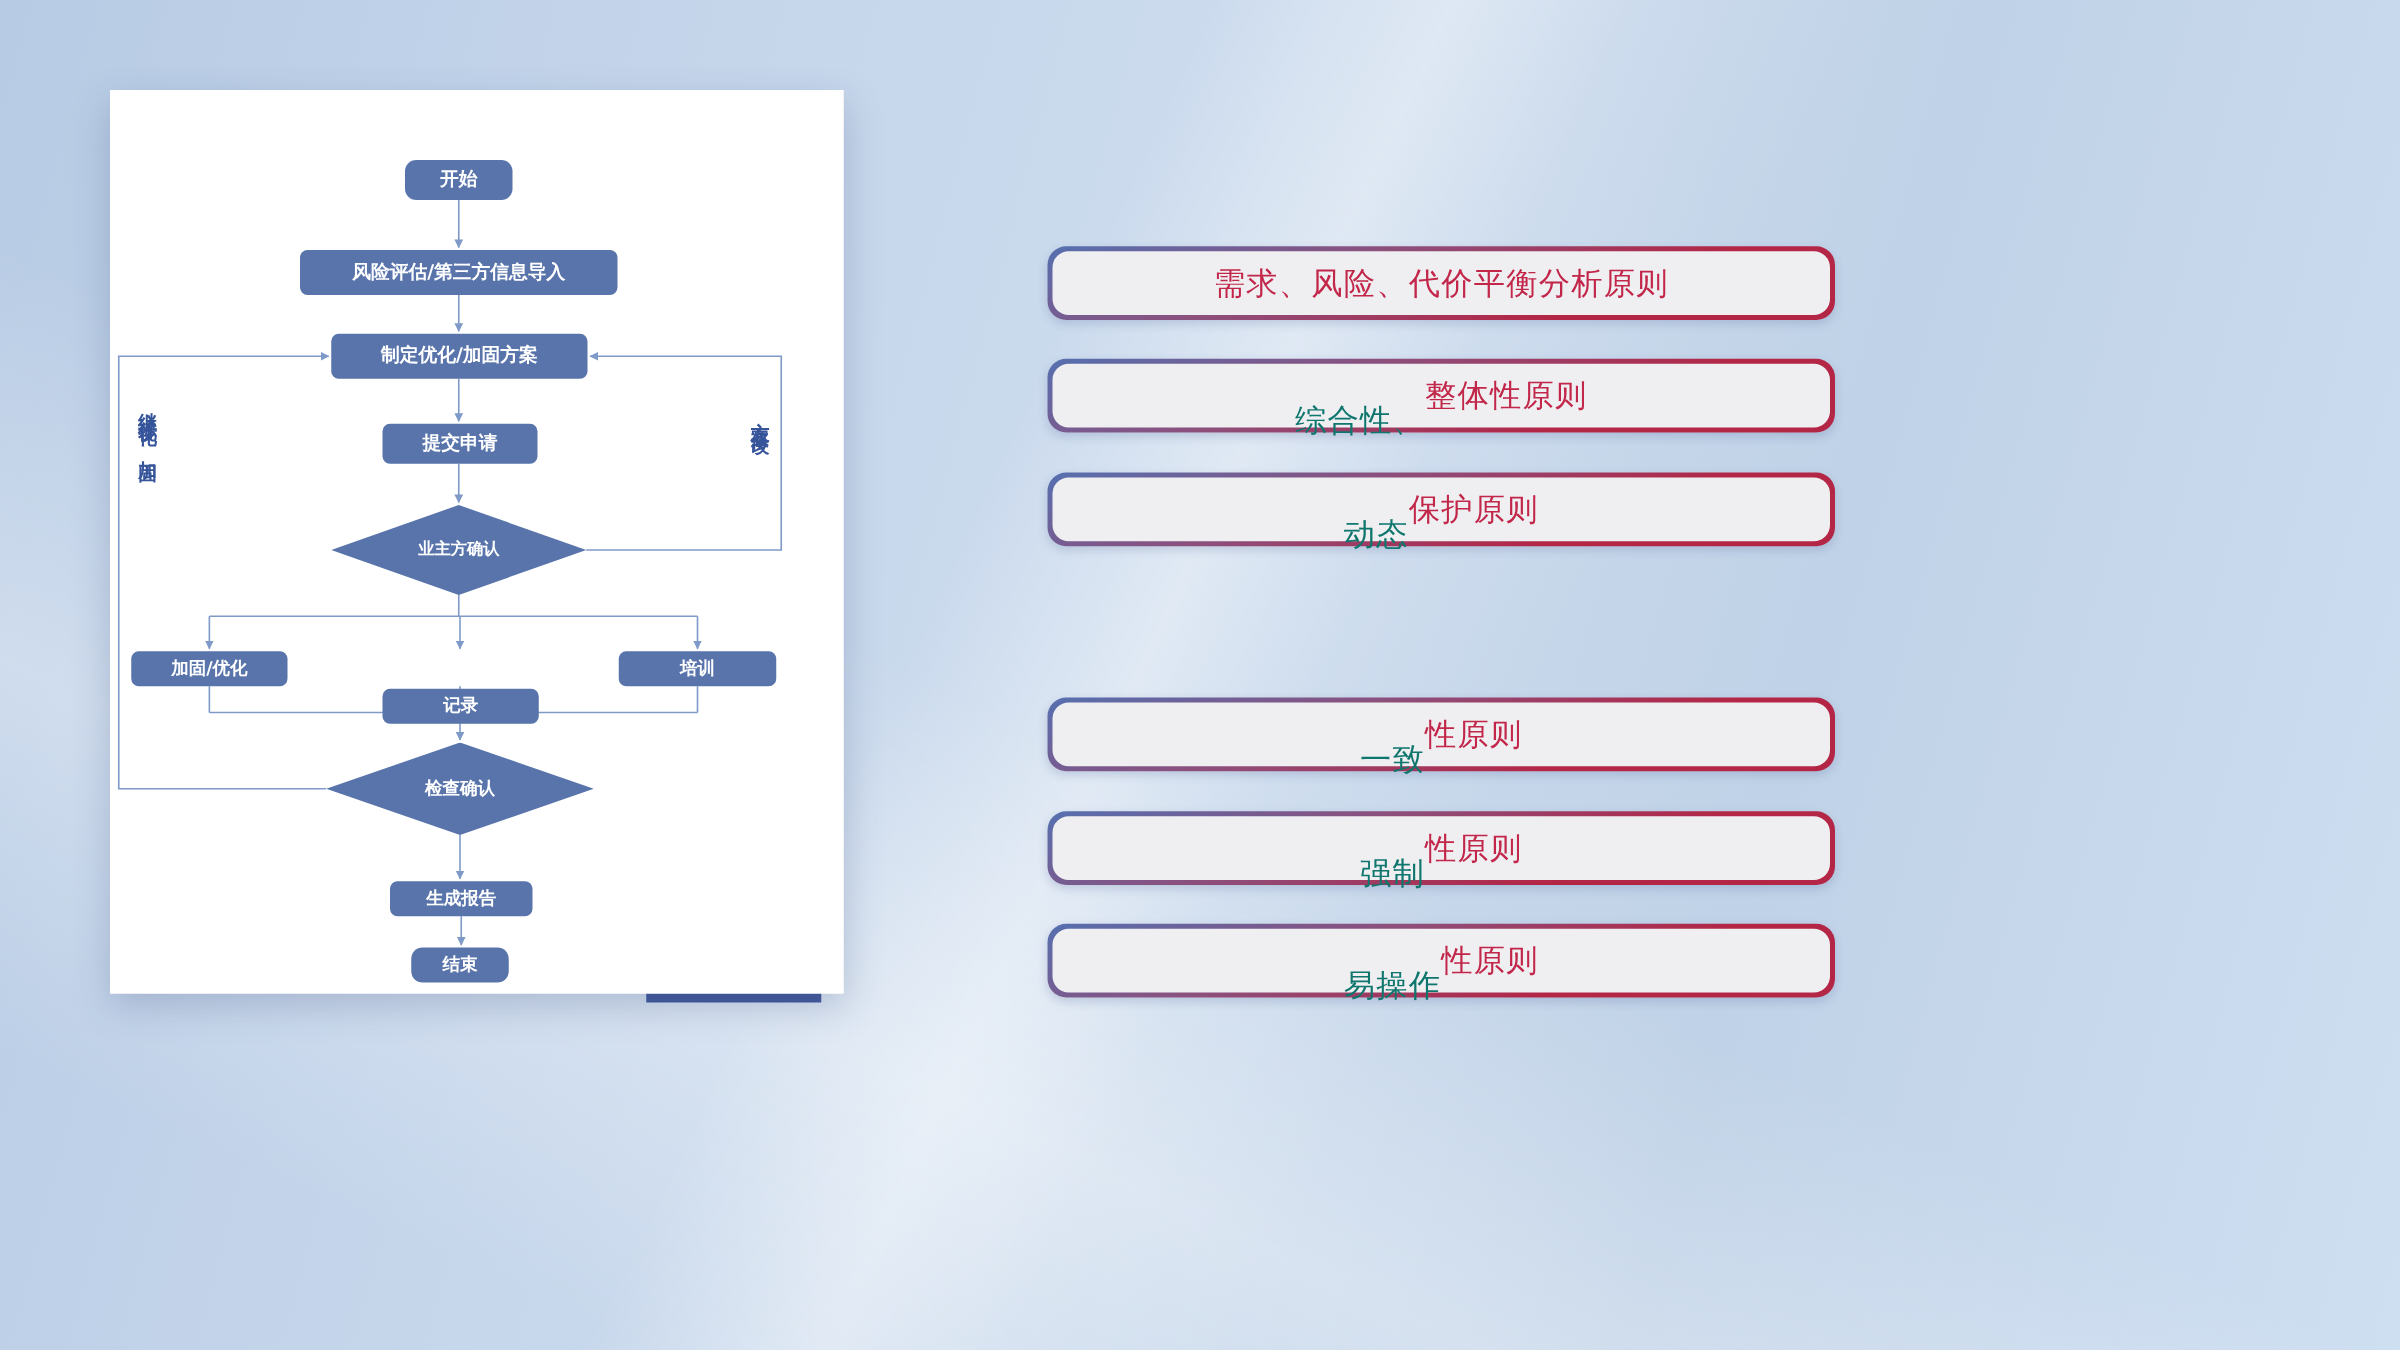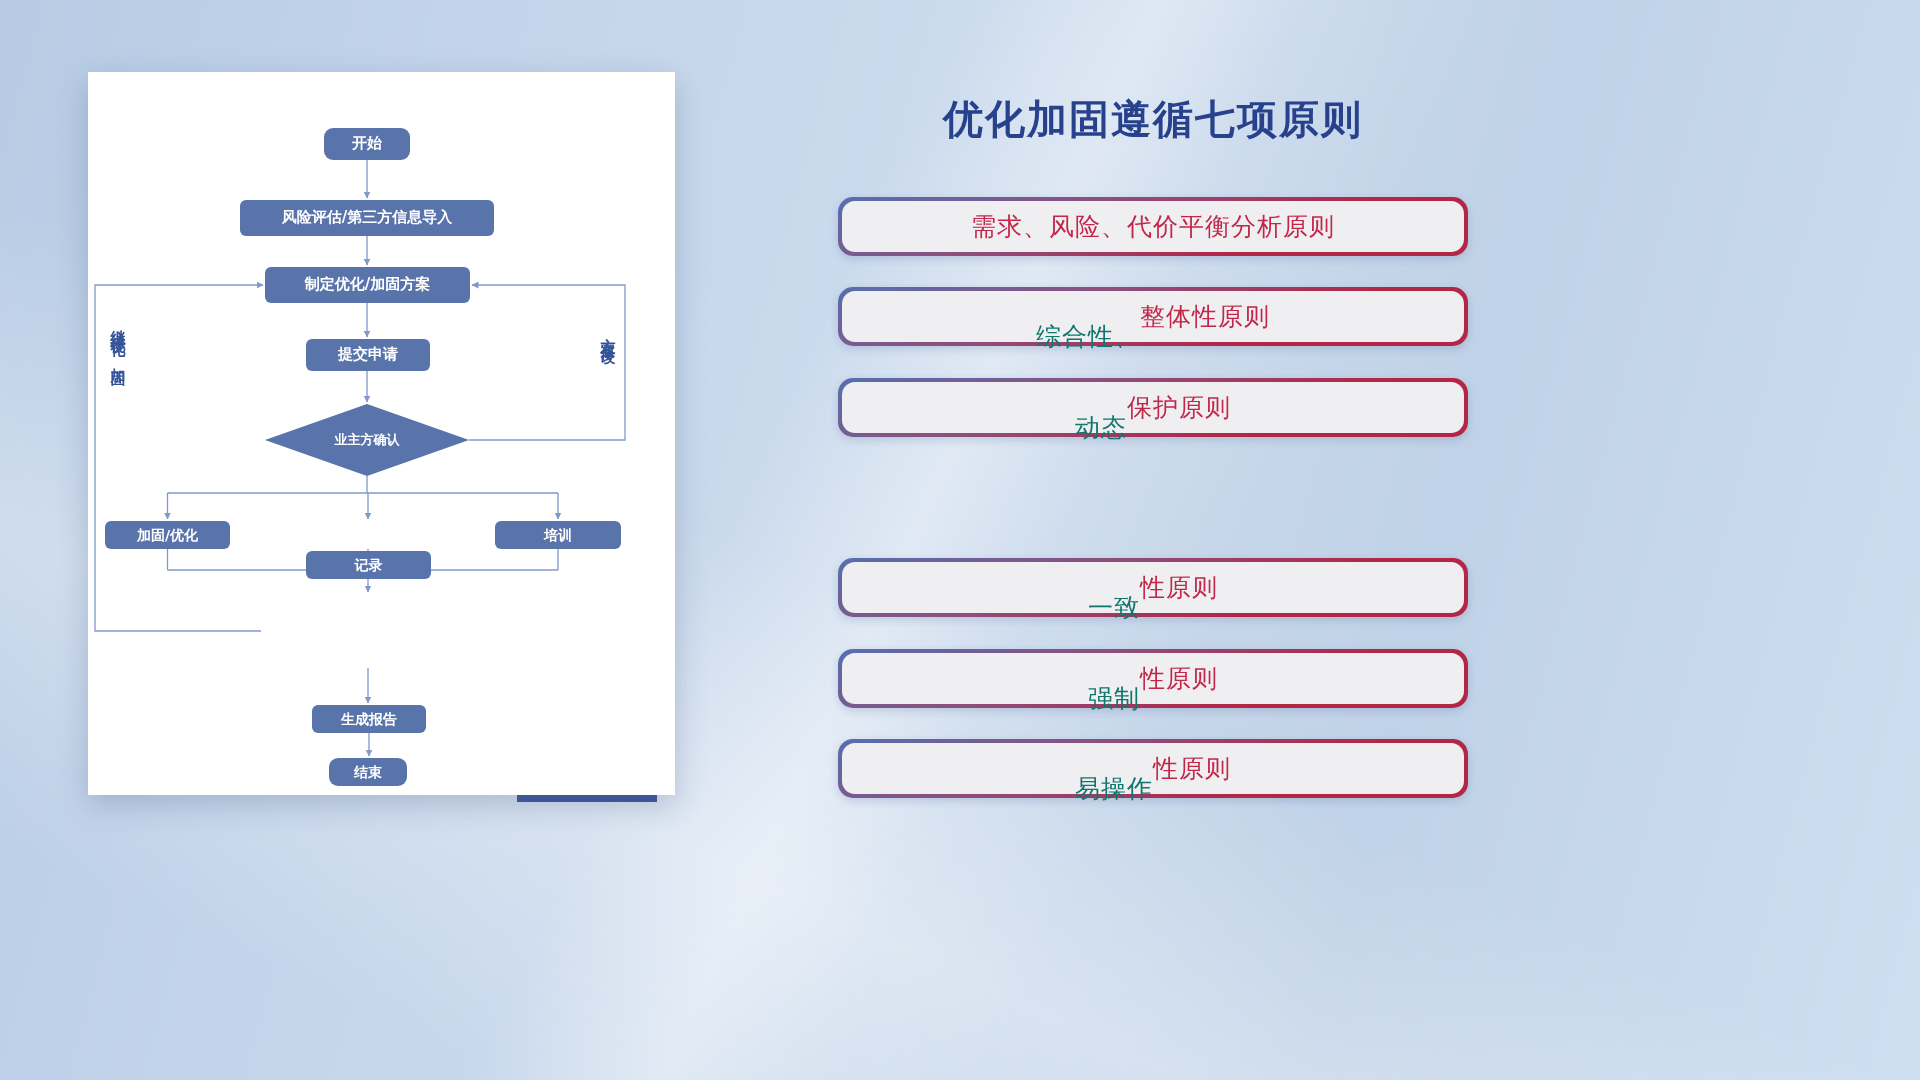--- a/index.html
+++ b/index.html
@@ -101,32 +101,32 @@
     <div class="node rect" style="left:218px;top:267px;width:124px;height:32px;font-size:15px;">提交申请</div>
 
     <div class="node diamond" style="left:177px;top:332px;width:204px;height:72px;font-size:13px;">业主方确认</div>
 
     <div class="node rect" style="left:17px;top:449px;width:125px;height:28px;font-size:14px;">加固/优化</div>
 
     <div class="node rect" style="left:218px;top:449px;width:125px;height:28px;font-size:14px;margin-top:30px;">记录</div>
 
     <div class="node rect" style="left:407px;top:449px;width:126px;height:28px;font-size:14px;">培训</div>
 
+    <div class="node diamond" style="left:173px;top:522px;width:214px;height:74px;font-size:14px;">检查确认</div>
 
     <div class="node rect" style="left:224px;top:633px;width:114px;height:28px;font-size:14px;">生成报告</div>
 
     <div class="node pill" style="left:241px;top:686px;width:78px;height:28px;font-size:14px;">结束</div>
 
     <div class="vlabel" style="left:22px;top:246px;">继续优化/加固</div>
 
     <div class="vlabel" style="left:512px;top:253px;">方案修改</div>
   </div>
 
   <div class="panel">
-    <h1 class="panel-title">优化加固遵循七项原则</h1>
 
     <div class="pbox" style="top:197px;">
       <div class="pbox-inner">
           <span class="t-navy"></span>
           <span class="t-red">需求、风险、代价平衡分析原则</span>
         </div>
     </div>
 
     <div class="pbox" style="top:287px;">
       <div class="pbox-inner">

